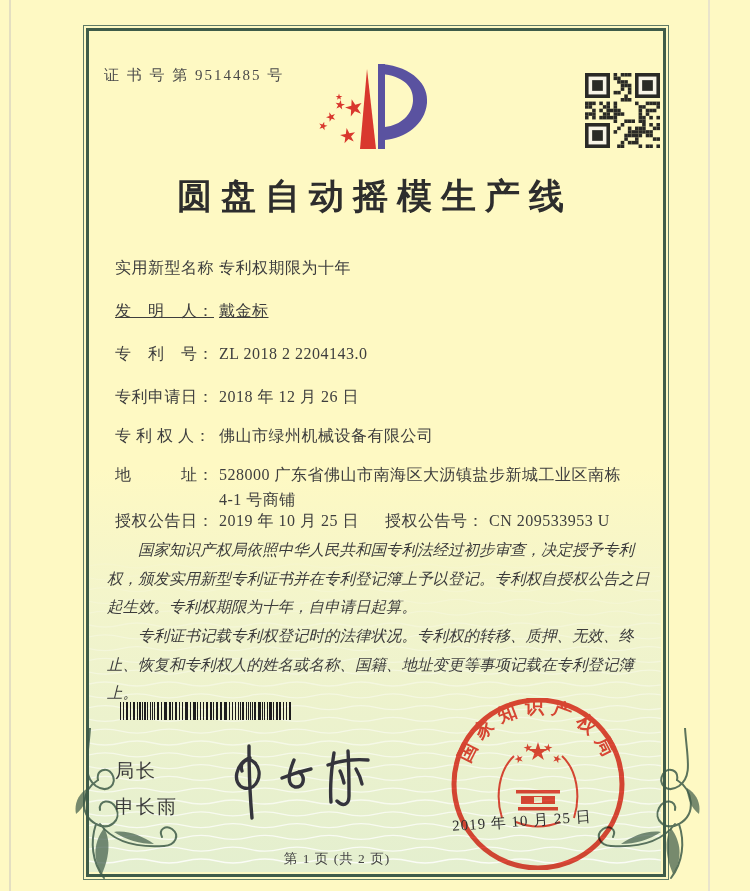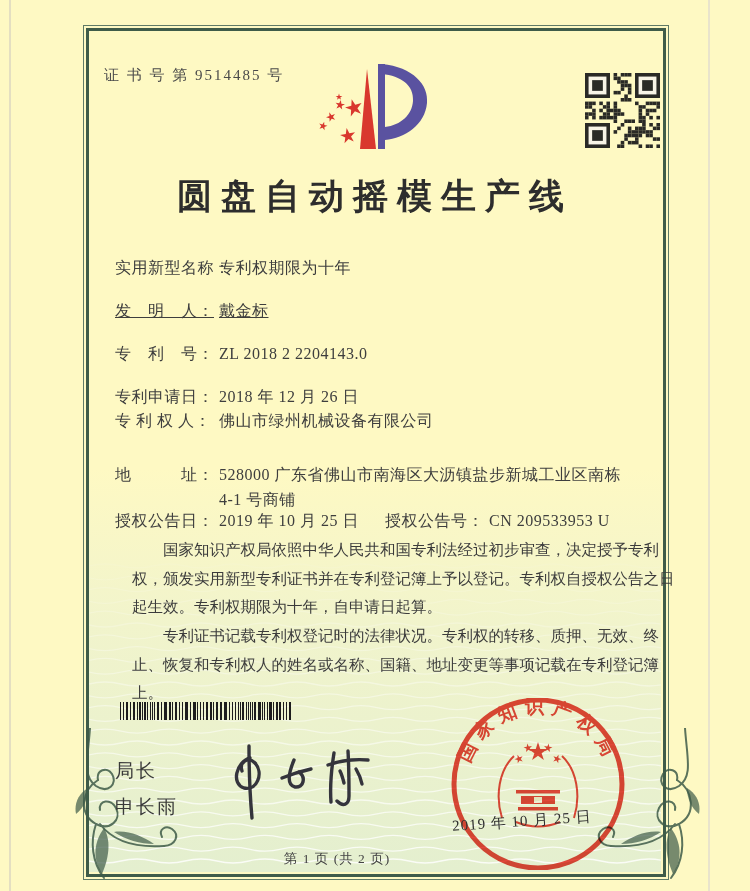--- a/index.html
+++ b/index.html
@@ -15,26 +15,26 @@
   .waves{position:absolute;left:89px;top:560px;width:572px;height:312px;}
   .cert-no{position:absolute;left:104px;top:66px;font-size:15px;letter-spacing:2px;color:#4a4a4a;}
   .logo{position:absolute;left:315px;top:53px;width:140px;height:110px;}
   .qr{position:absolute;left:585px;top:73px;width:75px;height:75px;}
   .title{position:absolute;left:83px;top:173px;width:584px;text-align:center;
          font-size:35px;font-weight:700;letter-spacing:9px;color:#2d2d2d;}
   .row{position:absolute;left:115px;width:545px;display:flex;font-size:16px;line-height:1.5;color:#3e3e3e;}
   .lbl{flex:none;width:104px;white-space:pre;letter-spacing:.5px;}
   .val{flex:1;letter-spacing:.5px;}
   .row-name{top:256px;} .row-inventor{top:299px;text-decoration:underline;} .row-patno{top:342px;}
-  .row-filing{top:385px;} .row-patentee{top:409px;}
+  .row-filing{top:385px;} .row-patentee{top:424px;}
   .row-address{top:463px;} .row-address .val{max-width:415px;line-height:1.55;}
   .row-grant{top:509px;} .row-grant .v1{flex:none;width:166px;letter-spacing:.5px;}
   .row-grant .l2{flex:none;width:104px;white-space:pre;letter-spacing:.5px;}
-  .paras{position:absolute;left:132px;top:536px;width:546px;font-size:15.5px;line-height:1.85;
-         color:#3c3c3c;}
+  .paras{position:absolute;left:107px;top:536px;width:546px;font-size:15.5px;line-height:1.85;
+         color:#3c3c3c;font-style:italic;}
   .paras p{margin:0;text-indent:2em;}
   .barcode{position:absolute;left:120px;top:702px;width:176px;height:18px;}
   .director{position:absolute;left:115px;top:753px;font-family:"Liberation Sans","DejaVu Sans",sans-serif;
             font-size:19px;color:#3a3a3a;letter-spacing:2px;line-height:1.9;}
   .signature{position:absolute;left:218px;top:738px;width:175px;height:92px;}
   .seal{position:absolute;left:448px;top:698px;width:180px;height:172px;mix-blend-mode:multiply;opacity:.92;}
   .seal-date{position:absolute;left:452px;top:812px;font-size:15px;letter-spacing:1px;color:#2f2f2f;
              transform:rotate(-4deg);z-index:5;}
   .footer{position:absolute;left:83px;top:850px;width:508px;text-align:center;font-size:13.5px;
           letter-spacing:1px;color:#444;}

